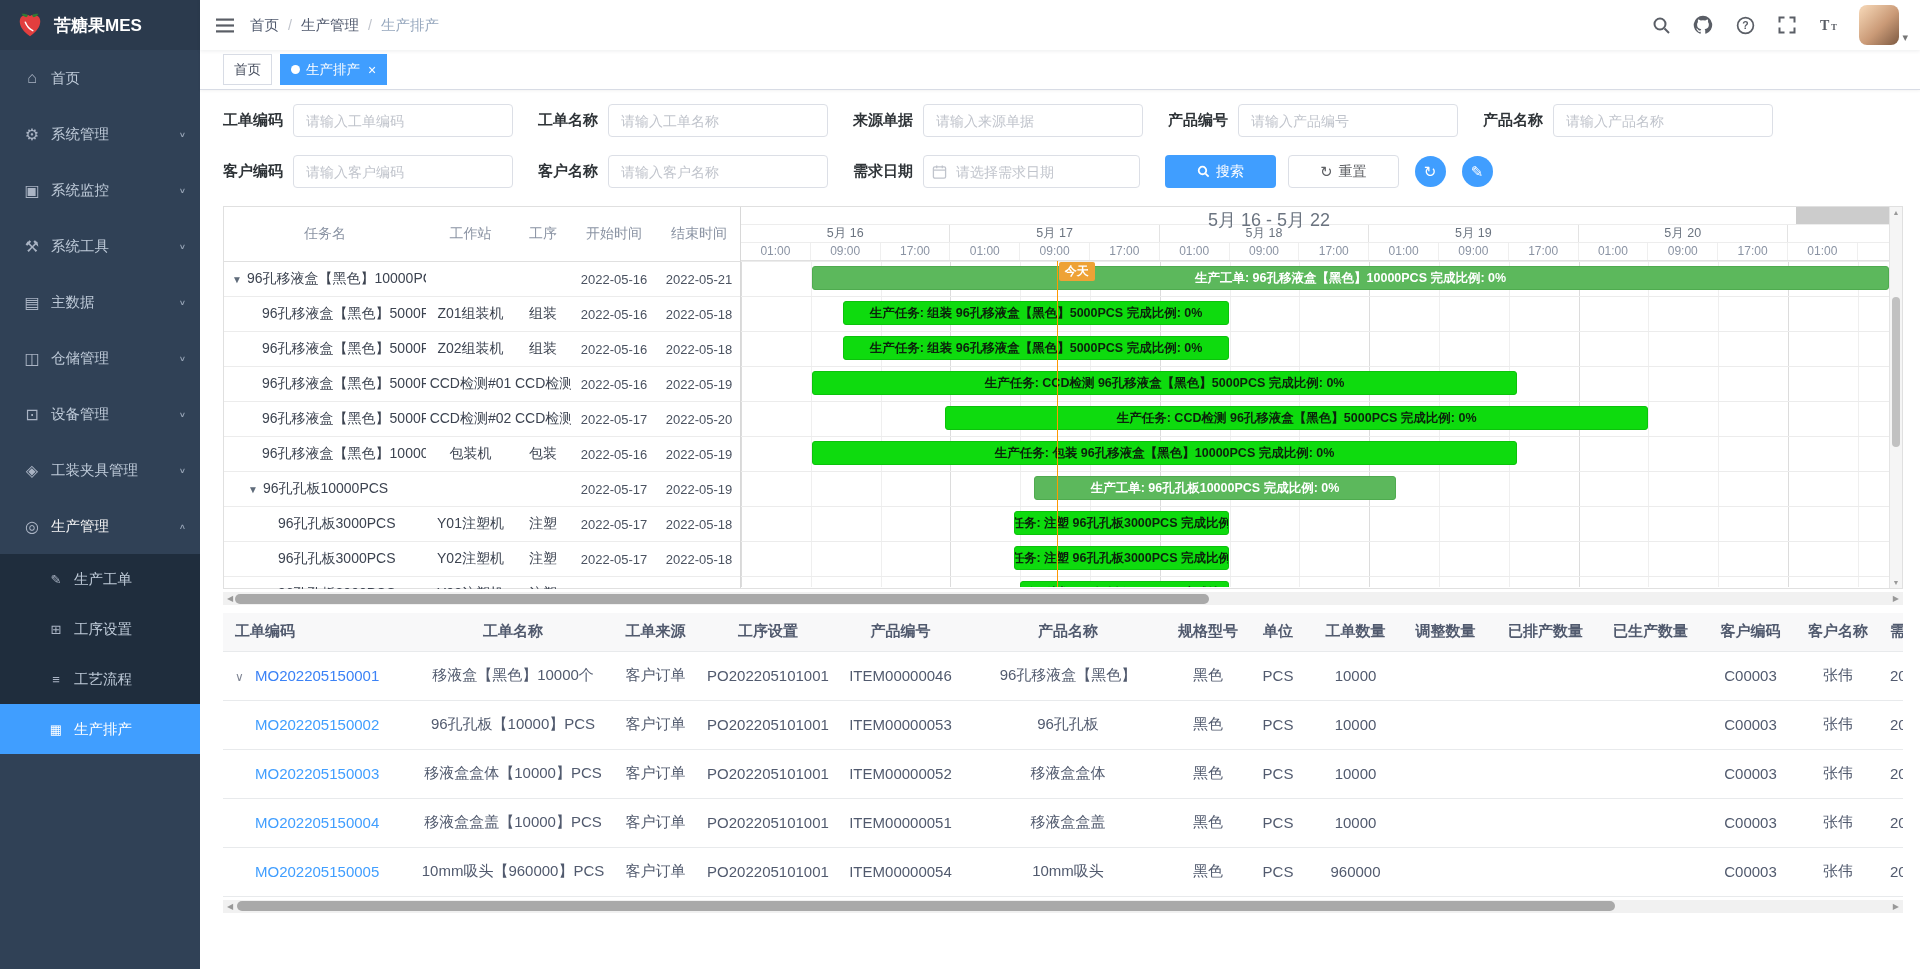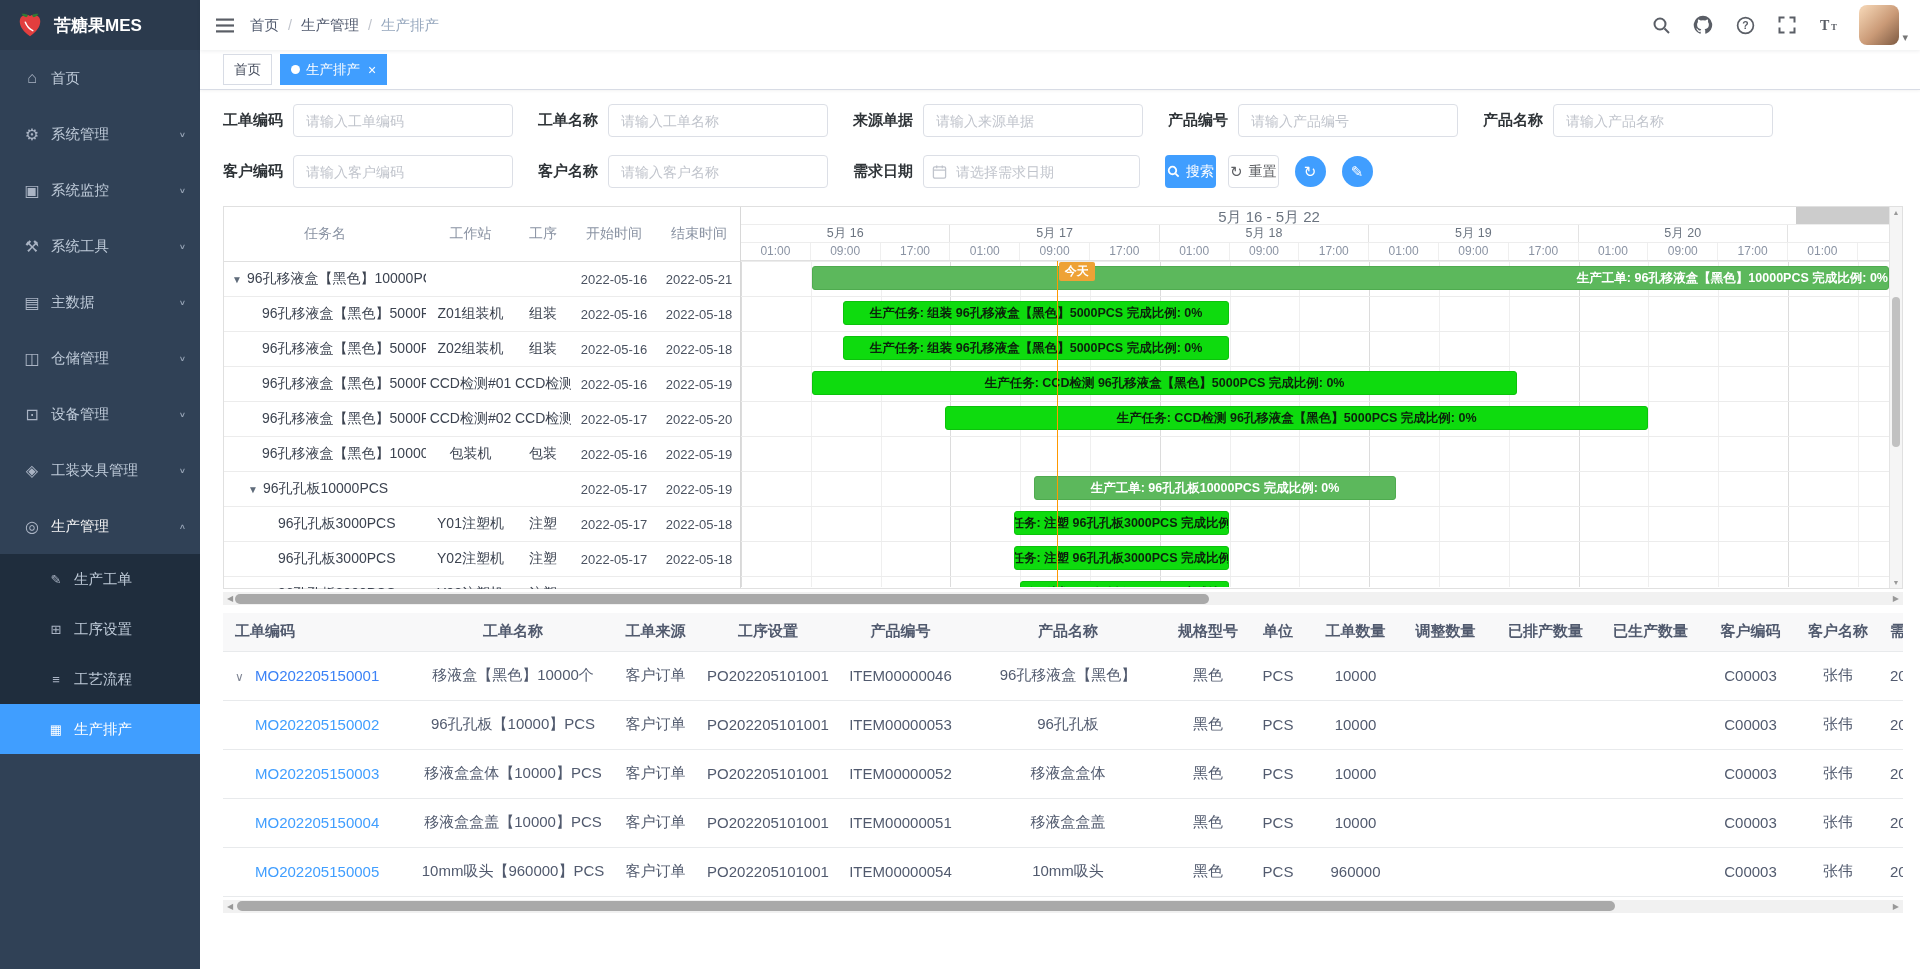--- a/index.html
+++ b/index.html
@@ -41,40 +41,40 @@
 .content{flex:1;padding:14px 17px 0 23px;overflow:hidden}
 .filter-row{display:flex;align-items:center;margin-bottom:18px}
 .filter-group{display:flex;align-items:center;margin-right:25px}
 .filter-label{font-size:15px;font-weight:600;color:#2f3438;margin-right:10px;white-space:nowrap}
 .f-input{width:220px;height:33px;border:1px solid #dcdfe6;border-radius:4px;padding:0 12px;font-size:14px;color:#606266;font-family:inherit;outline:none;background:#fff}
 .f-input::placeholder{color:#c0c4cc}
 .date-wrap{position:relative}
 .date-wrap .f-input{width:217px;padding-left:32px}
 .date-icon{position:absolute;left:9px;top:50%;transform:translateY(-50%);display:flex}
 .filter-actions{display:flex;align-items:center}
-.btn{height:33px;border-radius:4px;font-size:14px;display:inline-flex;align-items:center;gap:6px;padding:0 1px;cursor:pointer;border:1px solid transparent;font-family:inherit}
+.btn{height:33px;border-radius:4px;font-size:14px;display:inline-flex;align-items:center;gap:6px;padding:0 31px;cursor:pointer;border:1px solid transparent;font-family:inherit}
 .btn-primary{background:#409EFF;color:#fff}
 .btn-plain{background:#fff;border-color:#dcdfe6;color:#606266}
 .btn+.btn{margin-left:12px}
 .reset-glyph{font-size:15px;line-height:1}
 .circle-btn{width:31px;height:31px;border-radius:50%;background:#409EFF;color:#fff;display:flex;align-items:center;justify-content:center;font-size:15px;margin-left:16px;cursor:pointer;border:none}
 
 .gantt{display:flex;border:1px solid #e0e0e0;height:383px;width:100%;background:#fff}
 .gantt-left{width:517px;flex-shrink:0;border-right:1px solid #d8d8d8}
 .gl-header{height:55px;display:flex;align-items:center;border-bottom:1px solid #e0e0e0;color:#8a93a3;font-size:14px}
 .gl-cell{flex-shrink:0;overflow:hidden;white-space:nowrap;text-align:center}
 .c0{width:202px}.c1{width:89px}.c2{width:56px}.c3{width:86px}.c4{width:84px}
 .gl-body{height:327px;overflow:hidden}
 .gl-row{height:35px;display:flex;align-items:center;border-bottom:1px solid #ececec;font-size:14px;color:#3c4350;cursor:pointer}
 .gl-name{text-align:left!important;display:flex;align-items:center}
 .gl-name .nm{overflow:hidden;white-space:nowrap}
 .caret{color:#5f6b7a;font-size:10px;margin-right:5px;flex-shrink:0}
 .gl-date{font-size:13px;color:#4a5260}
 .gantt-right{flex:1;min-width:0;position:relative}
-.gr-range{height:18px;position:relative;font-size:15px;color:#6b7480;border-bottom:1px solid #ededed}
+.gr-range{height:18px;position:relative;font-size:18px;color:#6b7480;border-bottom:1px solid #ededed}
 .gr-range-label{position:absolute;left:0;right:8%;text-align:center;top:1px}
 .gr-scrollblock{position:absolute;right:0;top:0;bottom:0;width:8.1%;background:#ccc}
 .gr-days{height:18px;display:flex;border-bottom:1px solid #ededed;font-size:12.5px;color:#6b7480;overflow:hidden}
 .gr-day{width:209.4px;flex-shrink:0;text-align:center;border-right:1px solid #e3e3e3;line-height:17px}
 .gr-day.partial{flex:1;border-right:none;width:auto}
 .gr-hours{height:18px;display:flex;font-size:12px;color:#8a93a3;border-bottom:1px solid #e0e0e0;overflow:hidden}
 .gr-hour{width:69.8px;flex-shrink:0;text-align:center;border-right:1px solid #efefef;line-height:17px}
 .gr-body{position:relative;height:326px;overflow:hidden;
  background:
   repeating-linear-gradient(to bottom,#ececec 0 1px,transparent 1px 35px),
@@ -443,34 +443,37 @@
               <div class="gr-hour">09:00</div>
               <div class="gr-hour">17:00</div>
               <div class="gr-hour">01:00</div>
               <div class="gr-hour">09:00</div>
               <div class="gr-hour">17:00</div>
               <div class="gr-hour">01:00</div>
             </div>
           <div class="gr-body" id="gr-body">
             <div class="today-line" id="today-line" style="left: 27.5%; background: rgb(255, 152, 0);"></div>
             <div class="today-tag" id="today-tag" style="left: calc(27.5% + 2px); background: rgb(238, 162, 54);">今天</div>
-          <div class="bar order" style="left: 6.2%; width: 93.8%; top: 5px; background: rgb(92, 184, 92); justify-content: flex-end;">
+          <div class="bar order" style="left: 6.2%; width: 93.8%; top: 5px; background: rgb(92, 184, 92);">
                 <span>生产工单: 96孔移液盒【黑色】10000PCS 完成比例: 0%</span>
               </div>
               <div class="bar task" style="left: 8.9%; width: 33.6%; top: 40px; background: rgb(14, 219, 14);">
                 <span>生产任务: 组装 96孔移液盒【黑色】5000PCS 完成比例: 0%</span>
               </div>
               <div class="bar task" style="left: 8.9%; width: 33.6%; top: 75px; background: rgb(14, 219, 14);">
                 <span>生产任务: 组装 96孔移液盒【黑色】5000PCS 完成比例: 0%</span>
               </div>
               <div class="bar task" style="left: 6.2%; width: 61.4%; top: 110px; background: rgb(14, 219, 14);">
                 <span>生产任务: CCD检测 96孔移液盒【黑色】5000PCS 完成比例: 0%</span>
               </div>
               <div class="bar task" style="left: 17.8%; width: 61.2%; top: 145px; background: rgb(14, 219, 14);">
                 <span>生产任务: CCD检测 96孔移液盒【黑色】5000PCS 完成比例: 0%</span>
+              </div>
+              <div class="bar task" style="left: 6.2%; width: 61.4%; top: 180px; background: rgb(14, 219, 14);">
+                <span>生产任务: 包装 96孔移液盒【黑色】10000PCS 完成比例: 0%</span>
               </div>
               <div class="bar order" style="left: 23.8%; width: 31.5%; top: 215px; background: rgb(92, 184, 92); margin-left: 20px;">
                 <span>生产工单: 96孔孔板10000PCS 完成比例: 0%</span>
               </div>
               <div class="bar task" style="left: 23.8%; width: 18.7%; top: 250px; background: rgb(14, 219, 14);">
                 <span>生产任务: 注塑 96孔孔板3000PCS 完成比例: 0%</span>
               </div>
               <div class="bar task" style="left: 23.8%; width: 18.7%; top: 285px; background: rgb(14, 219, 14);">
                 <span>生产任务: 注塑 96孔孔板3000PCS 完成比例: 0%</span>
               </div>

